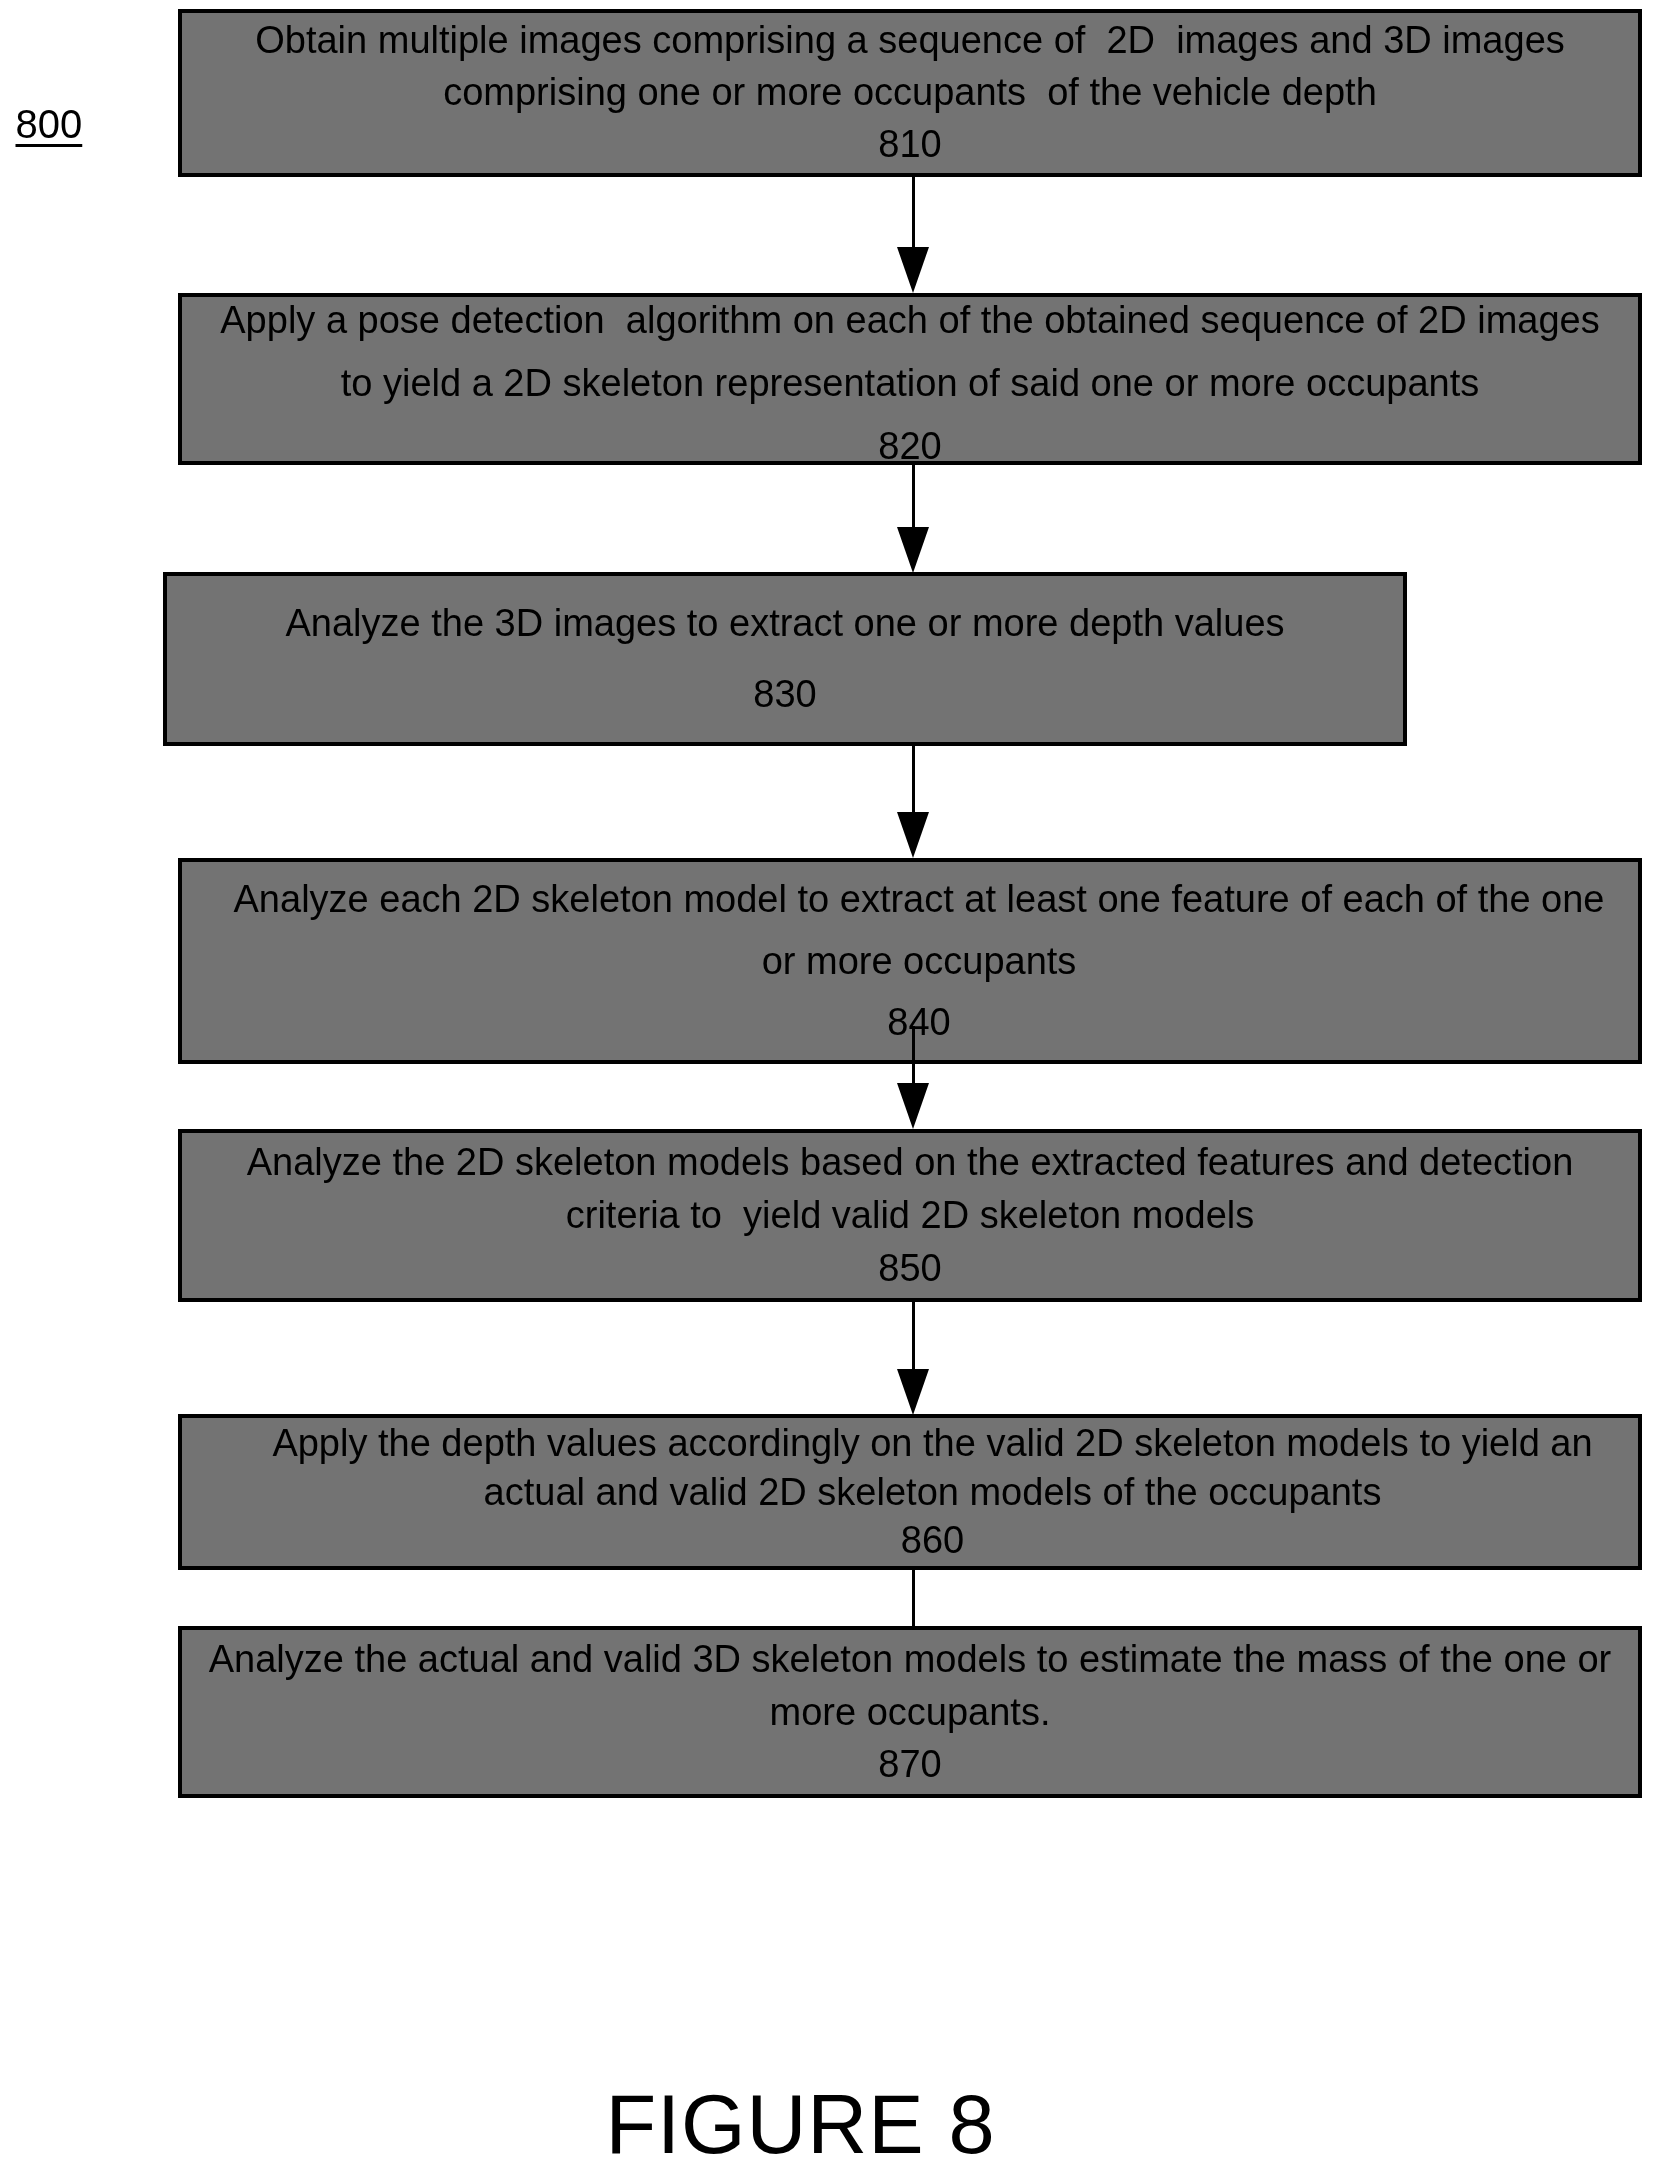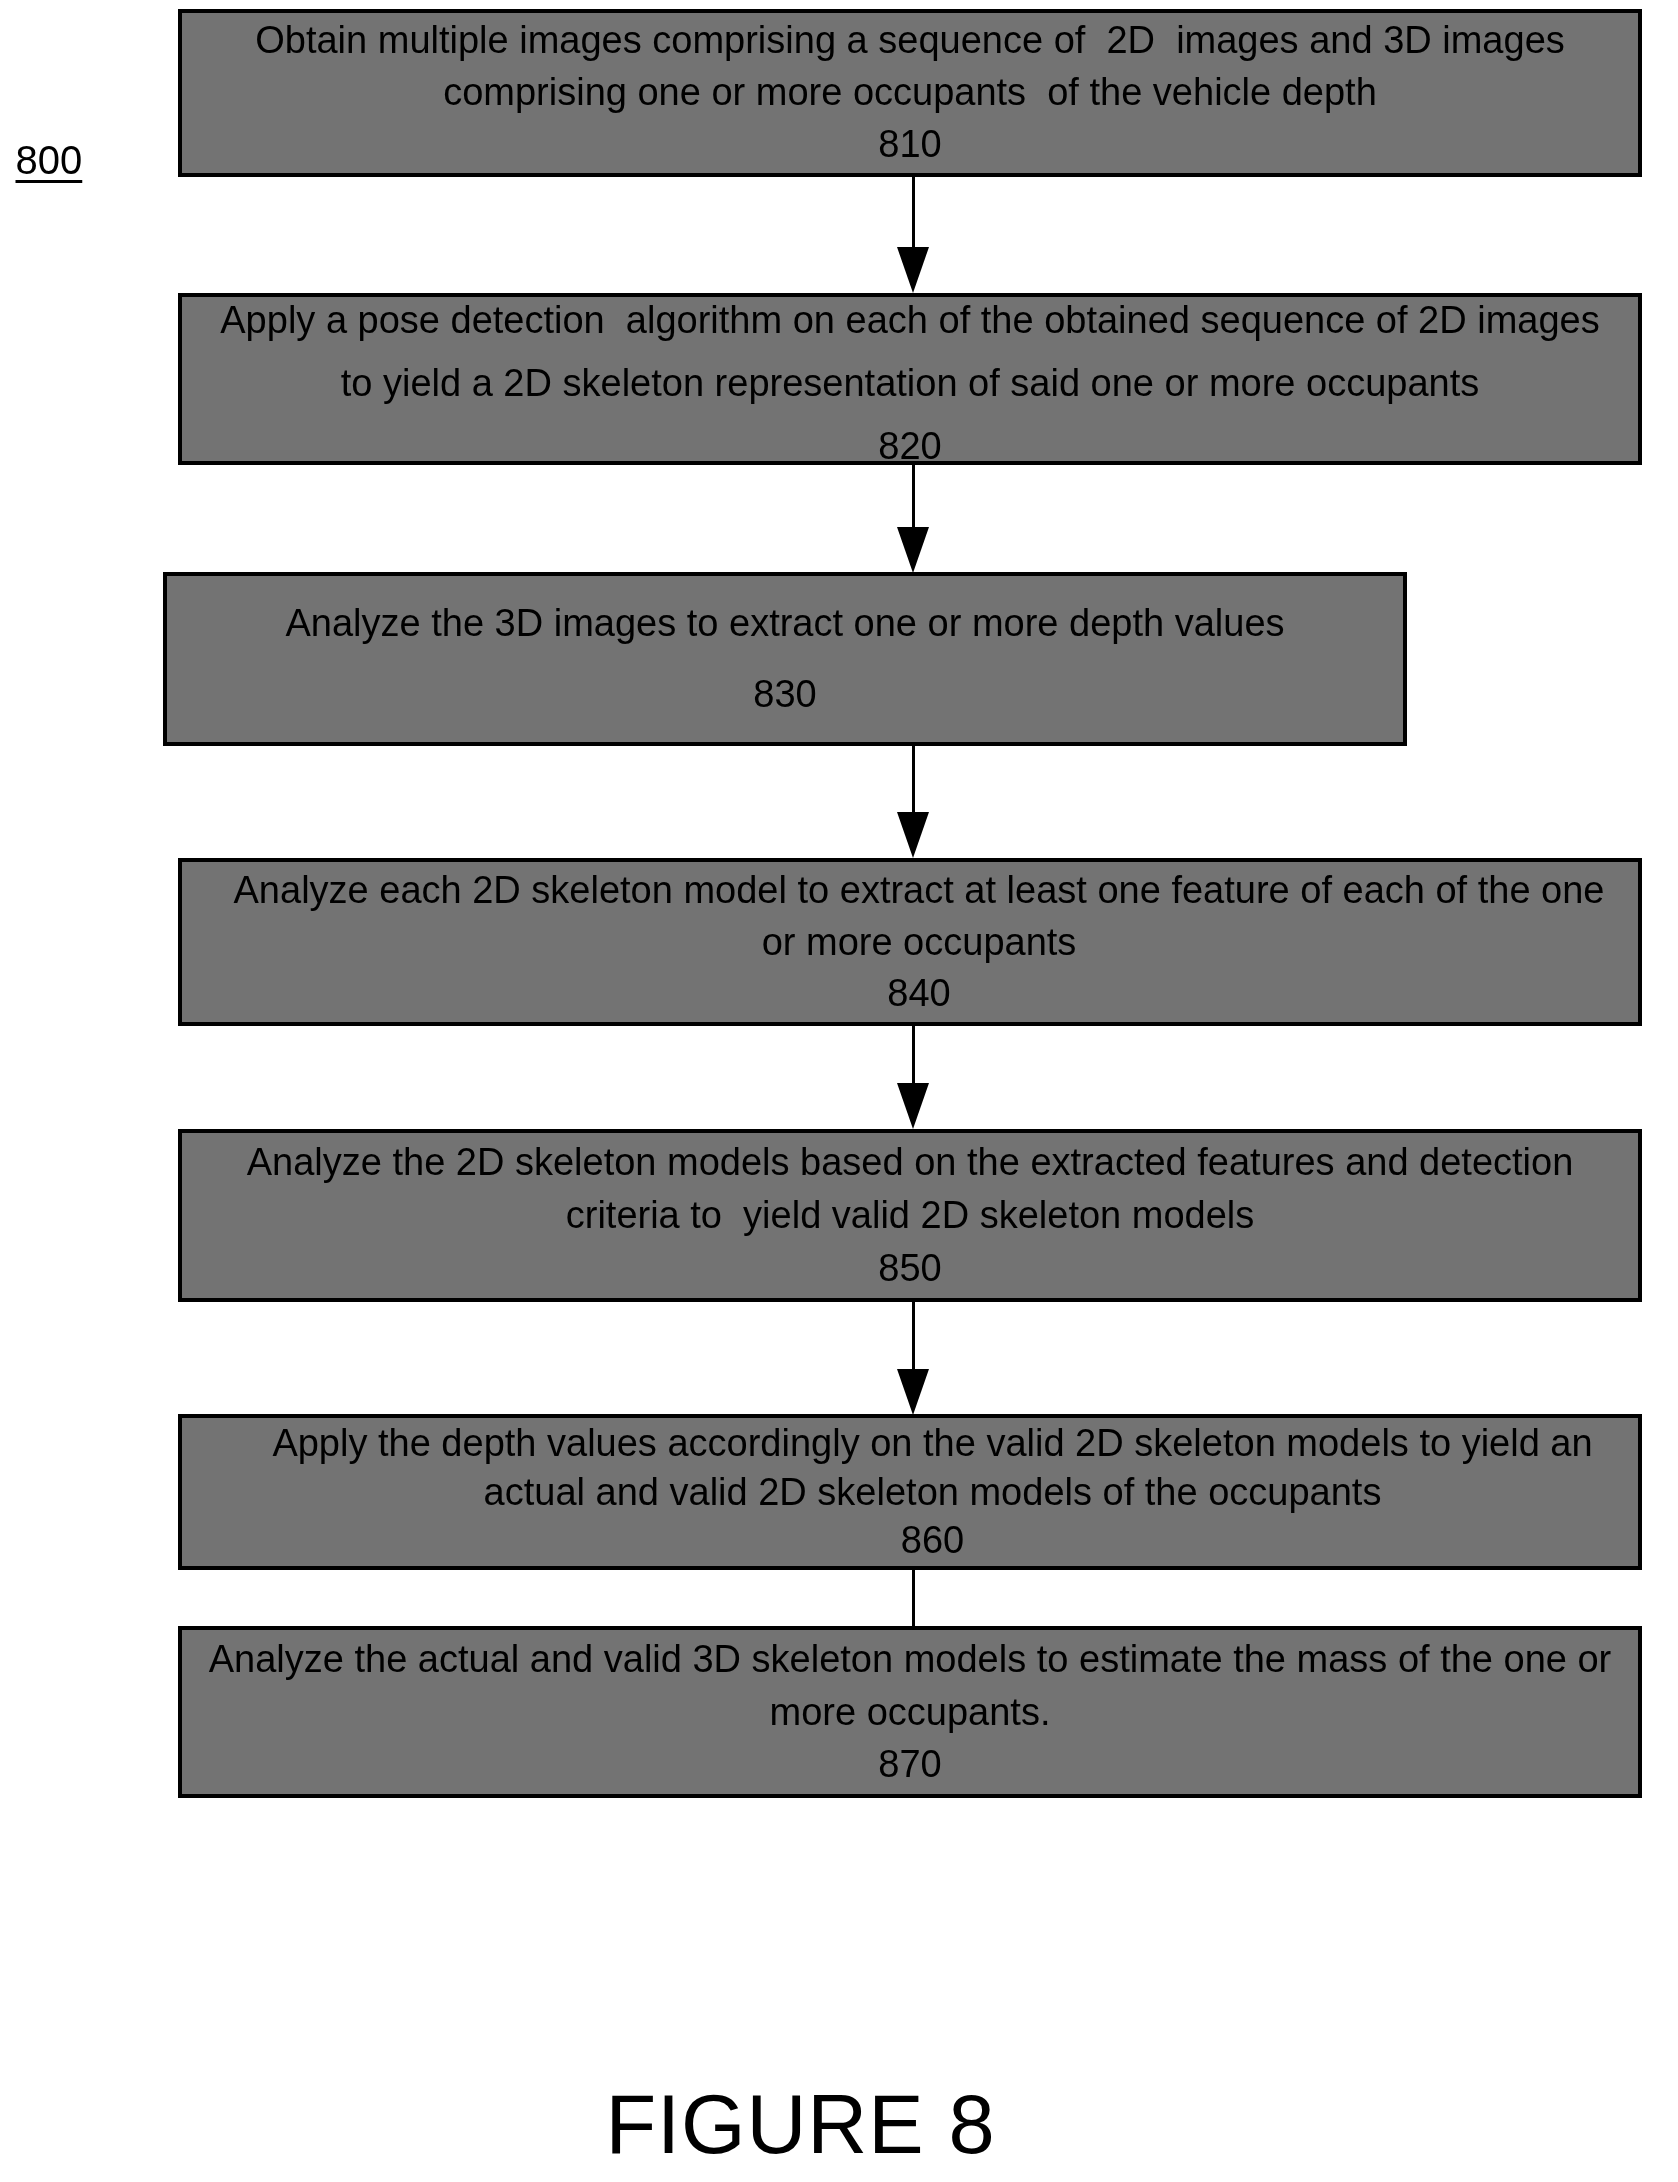--- a/index.html
+++ b/index.html
@@ -52,38 +52,37 @@
   }
   .diagram-ref {
     position: absolute;
     left: 15.5px;
     top: 103px;
     font-size: 40px;
     line-height: 43px;
     text-decoration: underline;
     text-decoration-thickness: 3.4px;
     text-underline-offset: 6px;
-    margin-top: 36px;
   }
   .figure-caption {
     position: absolute;
     left: 568px;
     top: 2082px;
     width: 465px;
     text-align: center;
     font-size: 83px;
     line-height: 86px;
     letter-spacing: 0.9px;
   }
 
   
   #box-810 { left: 178px; top: 8.6px;   width: 1464px; height: 168px; }
   #box-820 { left: 178px; top: 293px;  width: 1464px; height: 172px; gap: 16px; }
   #box-830 { left: 163px; top: 572px;  width: 1244px; height: 174px; }
-  #box-840 { left: 178px; top: 858px;  width: 1464px; height: 168px; padding-left: 18px; }
+  #box-840 { left: 178px; top: 858px;  width: 1464px; height: 206px; padding-left: 18px; }
   #box-850 { left: 178px; top: 1129px; width: 1464px; height: 173px; }
   #box-860 { left: 178px; top: 1414px; width: 1464px; height: 156px; padding-left: 45px; }
   #box-870 { left: 178px; top: 1626px; width: 1464px; height: 172px; }
 
   #arrow-line-1 { top: 176px;  height: 75px; }
   #arrow-head-1 { top: 247px; }
   #arrow-line-2 { top: 465px;  height: 66px; }
   #arrow-head-2 { top: 527px; }
   #arrow-line-3 { top: 746px;  height: 71px; }
   #arrow-head-3 { top: 812px; }

